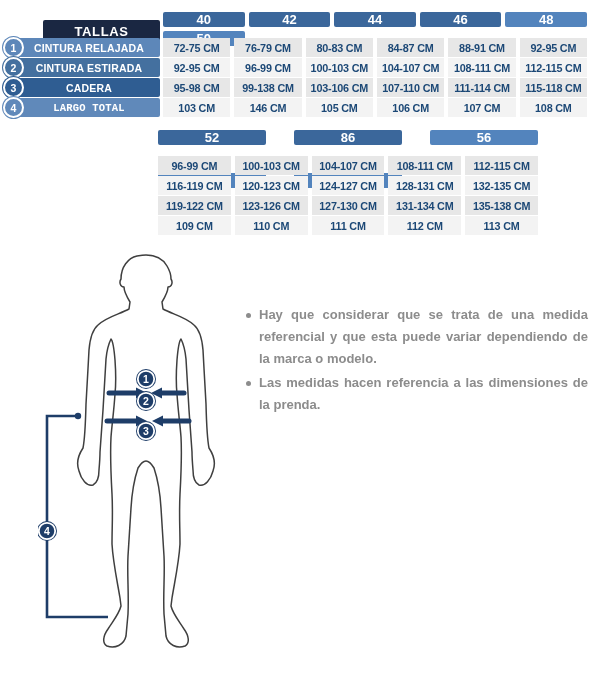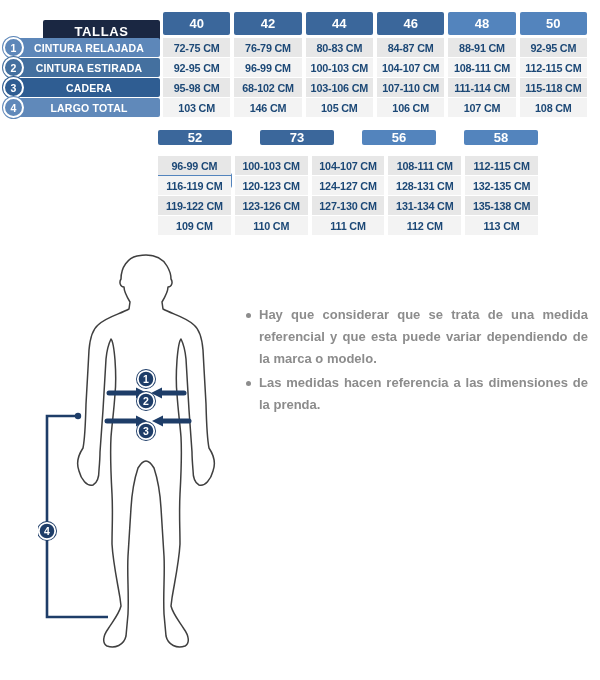--- a/index.html
+++ b/index.html
@@ -61,26 +61,26 @@
 
   <div class="corner">TALLAS</div>
 
   <div id="labels">
       <div class="label-bar" style="top: 38px; background: rgb(93, 135, 185);">CINTURA RELAJADA</div>
       <div class="num-circle" style="top: 37px; background: rgb(93, 135, 185); box-shadow: rgb(93, 135, 185) 0px 0px 0px 1px;">1</div>
       <div class="label-bar" style="top: 58px; background: rgb(68, 112, 159);">CINTURA ESTIRADA</div>
       <div class="num-circle" style="top: 57px; background: rgb(68, 112, 159); box-shadow: rgb(68, 112, 159) 0px 0px 0px 1px;">2</div>
       <div class="label-bar" style="top: 78px; background: rgb(47, 93, 146);">CADERA</div>
       <div class="num-circle" style="top: 77px; background: rgb(47, 93, 146); box-shadow: rgb(47, 93, 146) 0px 0px 0px 1px;">3</div>
-      <div class="label-bar" style="top: 98px; background: rgb(96, 137, 186);">LARGO TOTAL</div>
+      <div class="label-bar" style="top: 98px; background: rgb(96, 137, 186); font-family: Liberation Mono, monospace;">LARGO TOTAL</div>
       <div class="num-circle" style="top: 97px; background: rgb(96, 137, 186); box-shadow: rgb(96, 137, 186) 0px 0px 0px 1px;">4</div>
     </div>
 
   <div class="block" id="block0" style="left:163px;top:12px;width:424px;">
-      <div class="hdr" style="grid-template-columns: repeat(6, 1fr);">
+      <div class="hdr" style="grid-template-columns: repeat(5, 1fr);">
         <div class="hdr-cell dark">40</div>
         <div class="hdr-cell dark">42</div>
         <div class="hdr-cell dark">44</div>
         <div class="hdr-cell dark">46</div>
         <div class="hdr-cell">48</div>
         <div class="hdr-cell">50</div>
       </div>
       <div class="rows" style="grid-template-columns: repeat(6, 1fr);">
         <div class="cell g">72-75 CM</div>
         <div class="cell g">76-79 CM</div>
@@ -88,38 +88,38 @@
         <div class="cell g">84-87 CM</div>
         <div class="cell g">88-91 CM</div>
         <div class="cell g">92-95 CM</div>
         <div class="cell w">92-95 CM</div>
         <div class="cell w">96-99 CM</div>
         <div class="cell w">100-103 CM</div>
         <div class="cell w">104-107 CM</div>
         <div class="cell w">108-111 CM</div>
         <div class="cell w">112-115 CM</div>
         <div class="cell g">95-98 CM</div>
-        <div class="cell g">68-102 CM</div>
+        <div class="cell g">99-138 CM</div>
         <div class="cell g">103-106 CM</div>
         <div class="cell g">107-110 CM</div>
         <div class="cell g">111-114 CM</div>
         <div class="cell g">115-118 CM</div>
         <div class="cell w">103 CM</div>
         <div class="cell w">146 CM</div>
         <div class="cell w">105 CM</div>
         <div class="cell w">106 CM</div>
         <div class="cell w">107 CM</div>
         <div class="cell w">108 CM</div>
       </div>
     </div>
 
   <div class="block" id="block1" style="left:158px;top:130px;width:380px;">
-      <div class="hdr" style="grid-template-columns: repeat(4, 1fr); gap: 28px;">
+      <div class="hdr" style="grid-template-columns: repeat(3, 1fr); gap: 28px;">
         <div class="hdr-cell dark">52</div>
-        <div class="hdr-cell dark">73</div>
+        <div class="hdr-cell dark">86</div>
         <div class="hdr-cell">56</div>
         <div class="hdr-cell">58</div>
         <div class="hdr-cell">60</div>
       </div>
       <div class="rows" style="grid-template-columns: repeat(5, 1fr);">
         <div class="cell g">96-99 CM</div>
         <div class="cell g">100-103 CM</div>
         <div class="cell g">104-107 CM</div>
         <div class="cell g">108-111 CM</div>
         <div class="cell g">112-115 CM</div>

